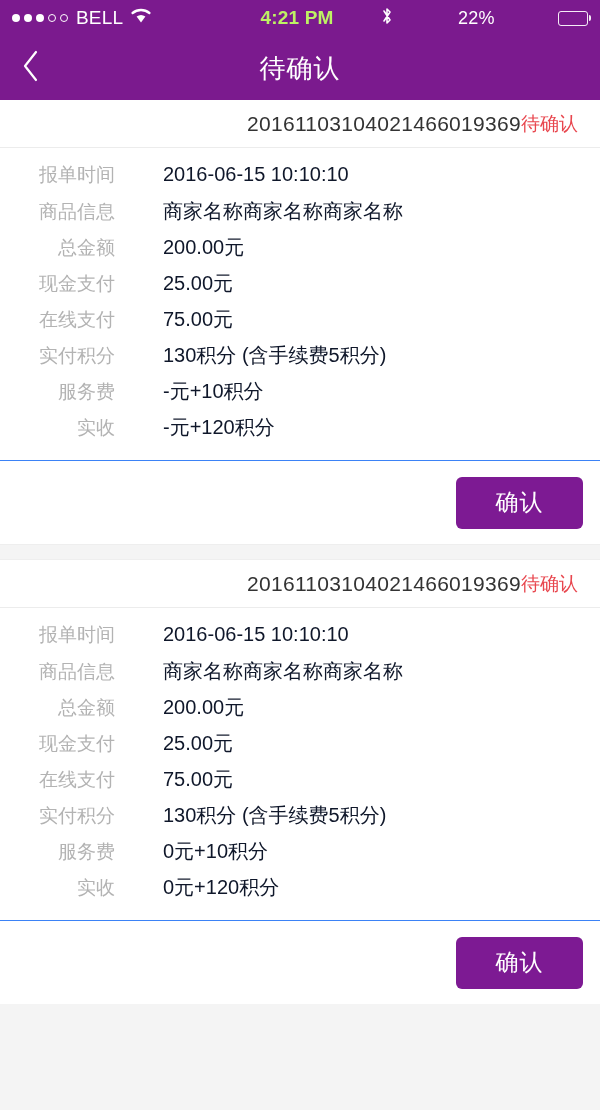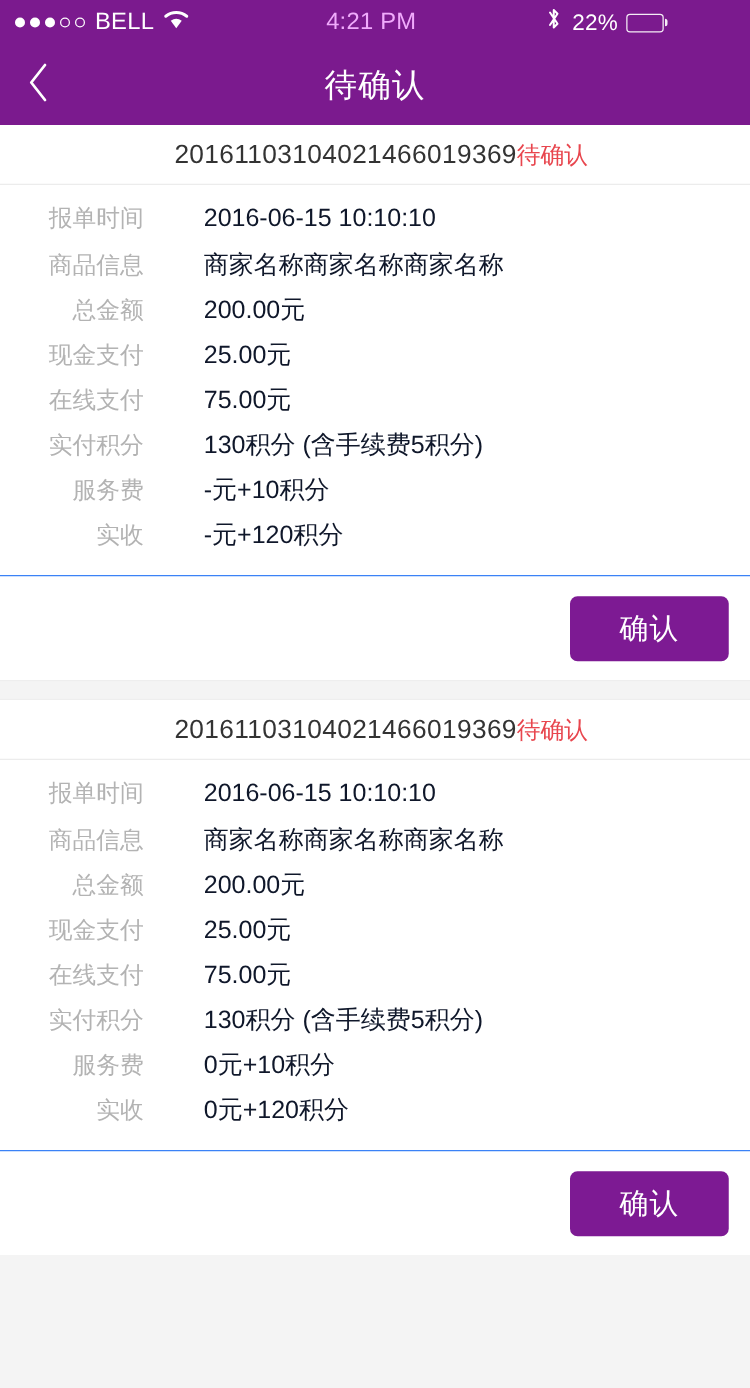--- a/index.html
+++ b/index.html
@@ -37,29 +37,29 @@
     font-size: 19px;
     letter-spacing: 0.2px;
   }
   .sb-left, .sb-right {
     display: flex;
     align-items: center;
     flex: 1 1 0;
     min-width: 0;
   }
   .sb-right {
-    justify-content: center;
+    justify-content: space-between;
     padding-left: 47px;
   }
   .sb-center {
     flex: 0 0 auto;
     font-size: 19px;
-    font-weight: 400;
-    white-space: nowrap;
-    color: #f0abfc;
+    font-weight: 700;
+    white-space: nowrap;
+    color: #bef264;
     margin-left: 41px;
   }
   .dots {
     display: flex;
     align-items: center;
     gap: 4px;
     margin-right: 8px;
   }
   .dot {
     width: 8px;
@@ -153,21 +153,21 @@
     background: #f4f4f4;
     border-top: 1px solid #eeeeee;
     border-bottom: 1px solid #eeeeee;
     box-sizing: border-box;
   }
 
   .card-header {
     height: 48px;
     display: flex;
     align-items: center;
-    justify-content: center;
+    justify-content: flex-end;
     padding: 0 22px 0 32px;
     border-bottom: 1px solid #ececec;
     box-sizing: border-box;
   }
   .order-no {
     font-size: 21px;
     color: #333333;
     letter-spacing: 0.3px;
   }
   .order-status {

